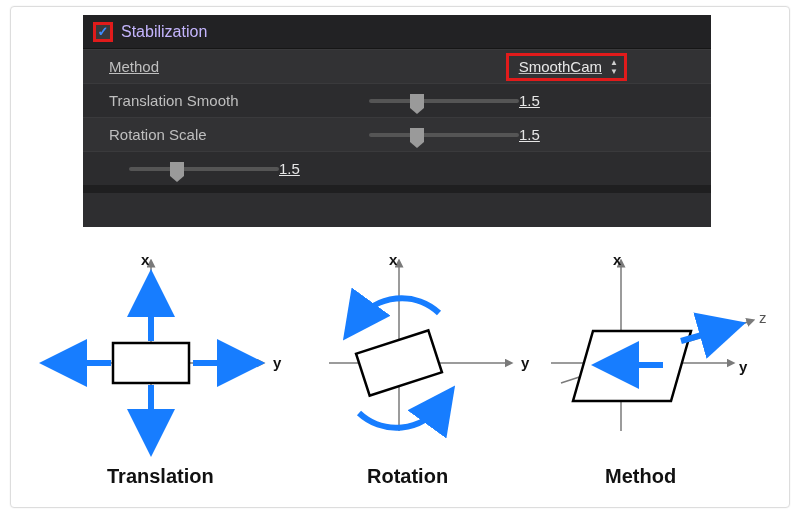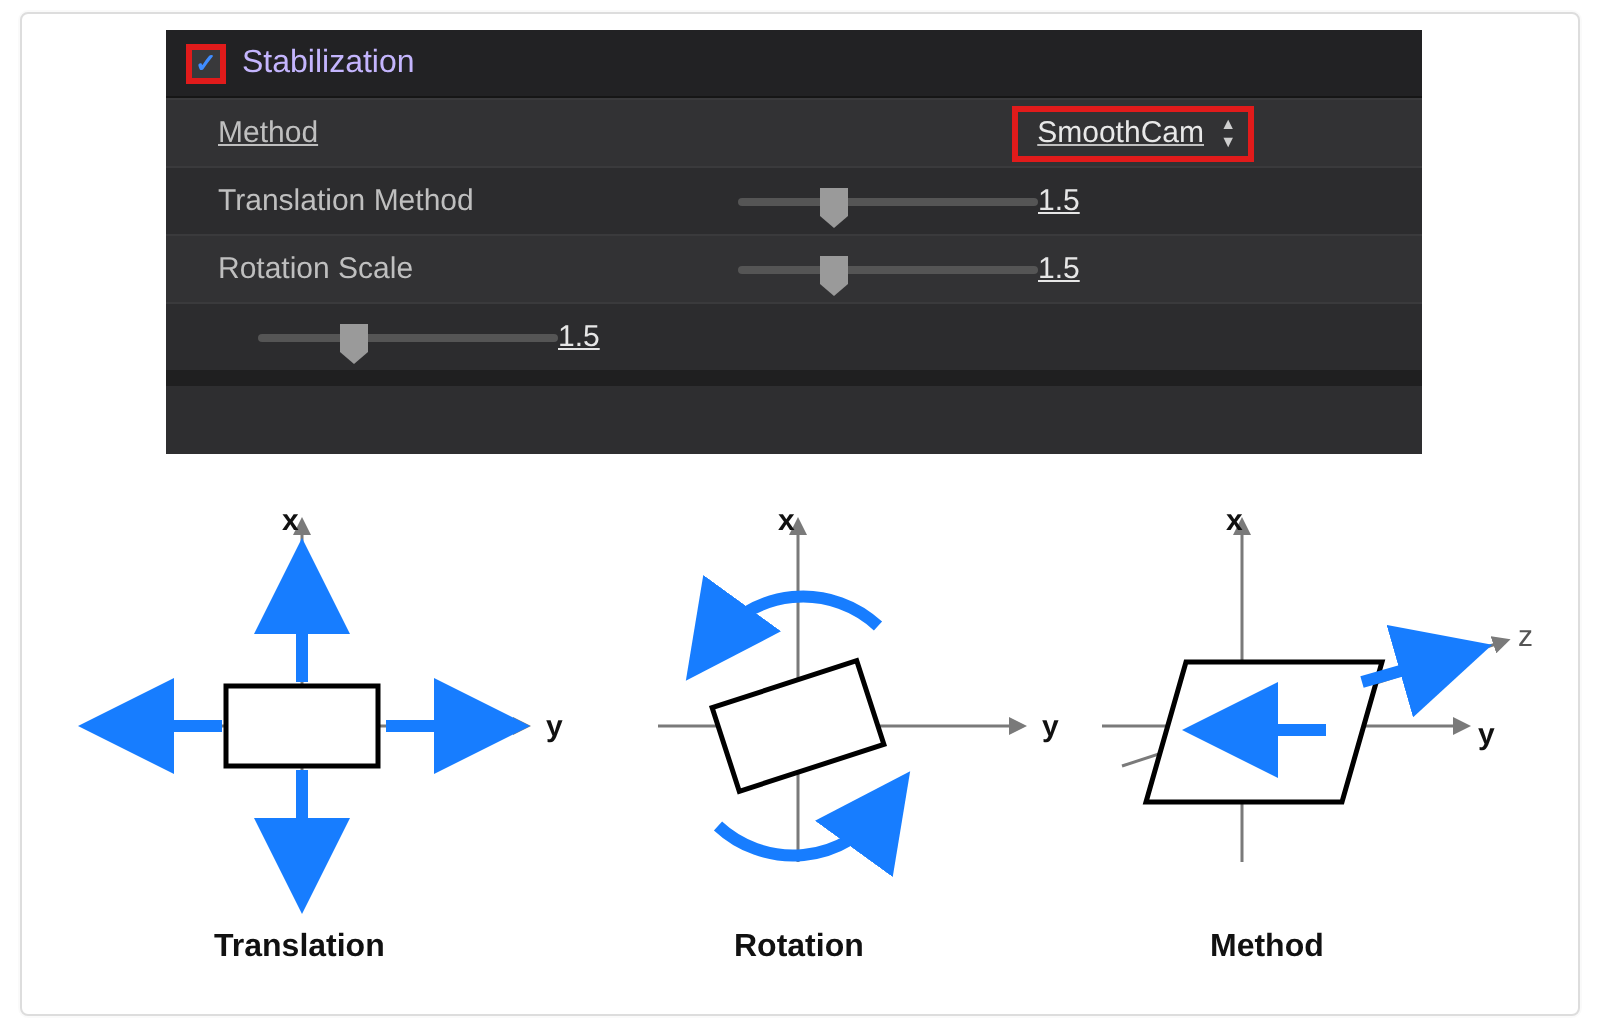--- a/index.html
+++ b/index.html
@@ -105,21 +105,21 @@
       height:8px; background:#1f1f20;
     }
 
     
     .diagrams {
       position: absolute;
       left: 20px; top: 236px;
       width: 740px; height: 255px;
     }
     .diag-label {
-      position:absolute; font-weight:600; font-size:16px; color:#111;text-align:right;
+      position:absolute; font-weight:600; font-size:20px; color:#111;text-align:right;
     }
   </style>
 </head>
 <body>
 
 <div class="canvas">
 
   <div class="panel">
     <div class="panel-header">
       <div class="checkbox-wrap">
@@ -138,21 +138,21 @@
           <span class="sel-arrows">
               <span>▲</span>
               <span>▼</span>
             </span>
         </div>
       </div>
       <div class="val"></div>
     </div>
 
     <div class="row" style="background:#2c2c2e;">
-      <div class="label">Translation Method</div>
+      <div class="label">Translation Smooth</div>
       <div class="ctrl">
           <div class="slider">
             <div class="thumb"></div>
           </div>
         </div>
       <div class="val">1.5</div>
     </div>
 
     <div class="row" style="background:#323234;">
       <div class="label">Rotation Scale</div>

